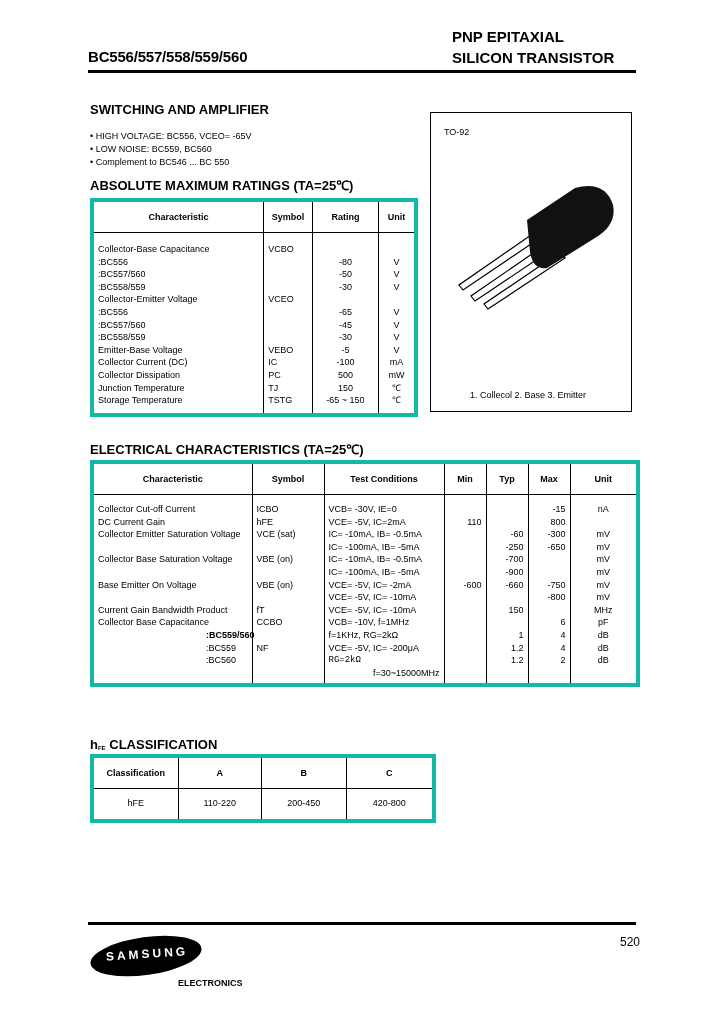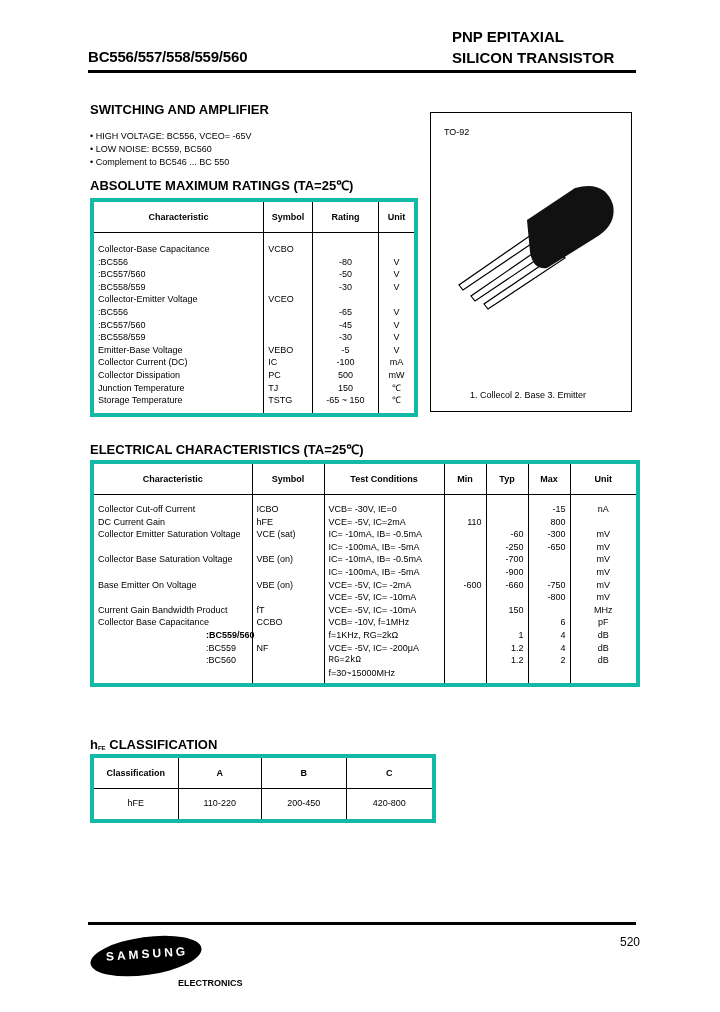--- a/index.html
+++ b/index.html
@@ -293,21 +293,21 @@
         <td></td>
         <td style="white-space: nowrap; font-family: Liberation Mono, monospace;">RG=2kΩ</td>
         <td class="r"></td>
         <td class="r">1.2</td>
         <td class="r">2</td>
         <td class="c">dB</td>
       </tr>
       <tr>
         <td style="white-space: nowrap; position: relative; padding-bottom: 4px;"><span></span></td>
         <td style="padding-bottom: 4px;"></td>
-        <td style="white-space: nowrap; padding-bottom: 4px;">f=30~15000MHz</td>
+        <td style="white-space: nowrap; padding-bottom: 4px; text-align: right;">f=30~15000MHz</td>
         <td class="r" style="padding-bottom: 4px;"></td>
         <td class="r" style="padding-bottom: 4px;"></td>
         <td class="r" style="padding-bottom: 4px;"></td>
         <td class="c" style="padding-bottom: 4px;"></td>
       </tr>
     </tbody>
 </table>
 
 <div class="abs sec-h" style="left:90px;top:737px;">h<sub>FE</sub> CLASSIFICATION</div>
 <table class="t" id="hfe-table" style="left:90px;top:754px;width:346px;">

